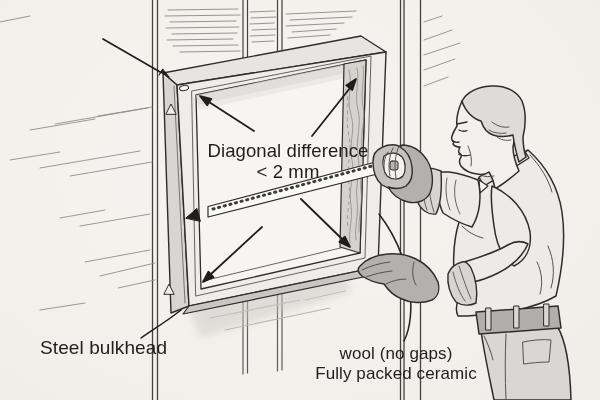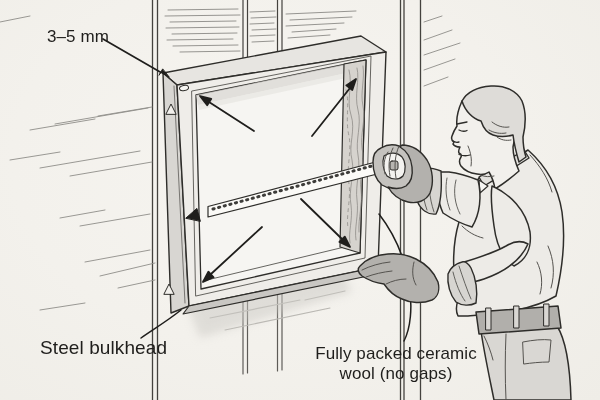--- a/index.html
+++ b/index.html
@@ -239,22 +239,25 @@
     <path d="M402,145 C412,145 421,151 427,160 C433,170 434,183 430,193 C426,201 417,204 408,202 C399,200 392,194 388,187 C394,189 401,189 406,186 C411,182 413,175 412,167 C411,158 407,151 400,147 Z" fill="#b3b1ad" stroke-width="1.4"></path>
     <g fill="none" stroke="#55534f" stroke-width="1">
       <path d="M388,152 C384,158 383,166 385,174"></path>
           <path d="M393,148 C389,156 388,166 390,176"></path>
           <path d="M399,146 C395,155 394,166 396,178"></path>
     </g>
   </g>
 </svg>
 
   <div class="lbl" id="weld-label">
-    <div>3–5 mm</div>
+  </div>
+  <div class="lbl" id="diagonal-label">
+    <div>Diagonal difference</div>
+    <div>&lt; 2 mm</div>
   </div>
   <div class="lbl" id="bulkhead-label">
     <div>Steel bulkhead</div>
   </div>
   <div class="lbl" id="wool-label">
+    <div>wool (no gaps)</div>
     <div>Fully packed ceramic</div>
-    <div>wool (no gaps)</div>
   </div>
 </div>
 
 </body></html>

